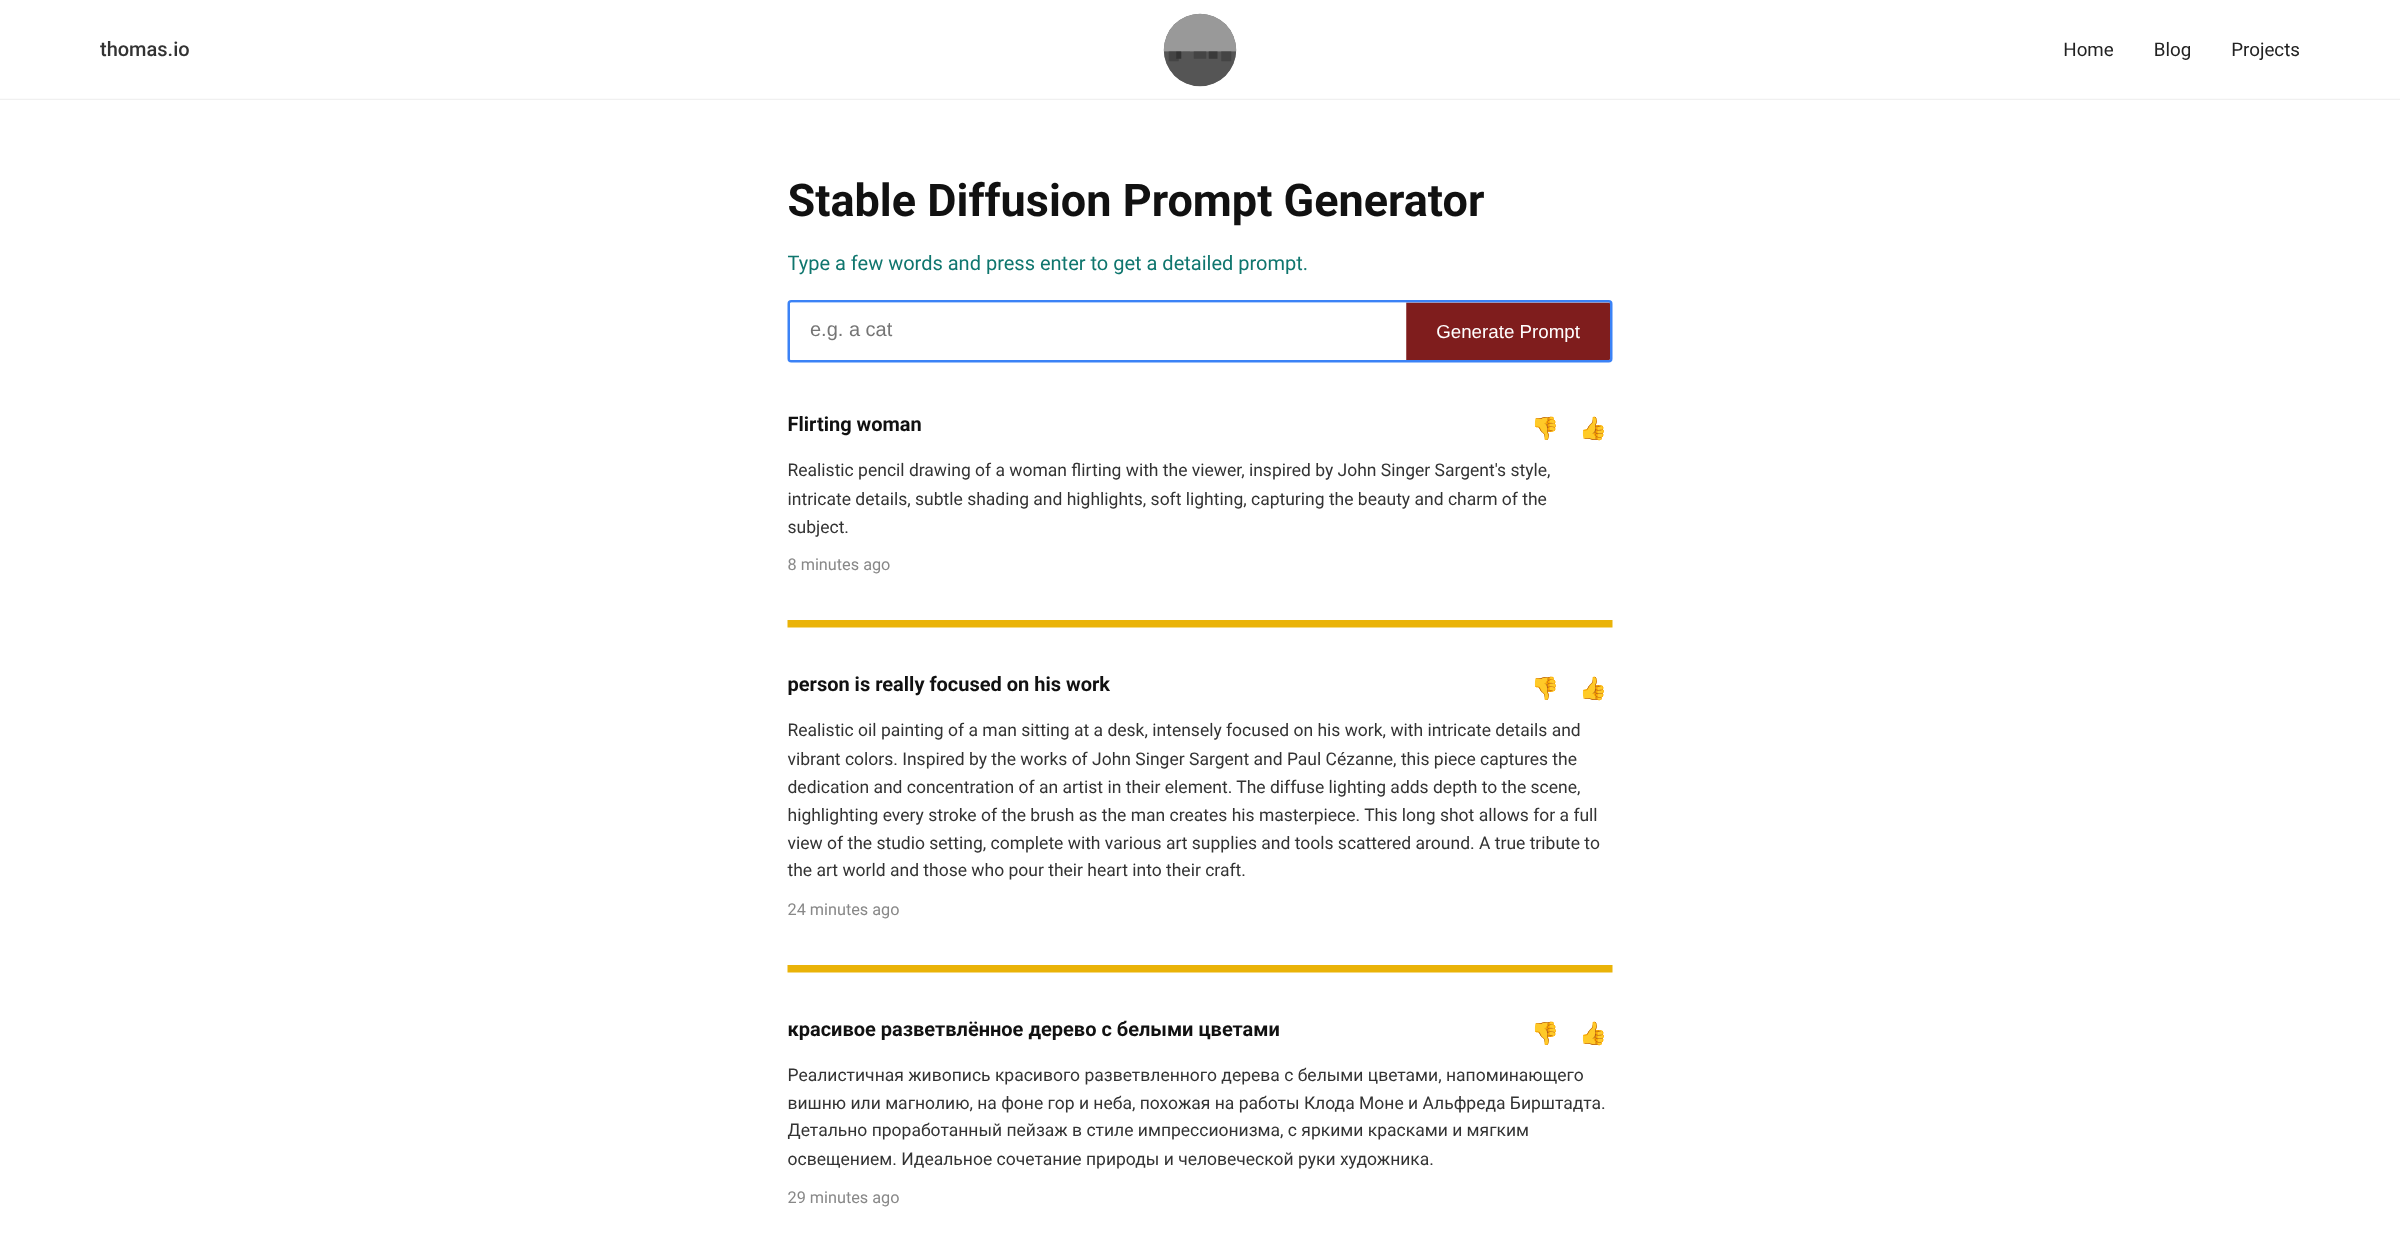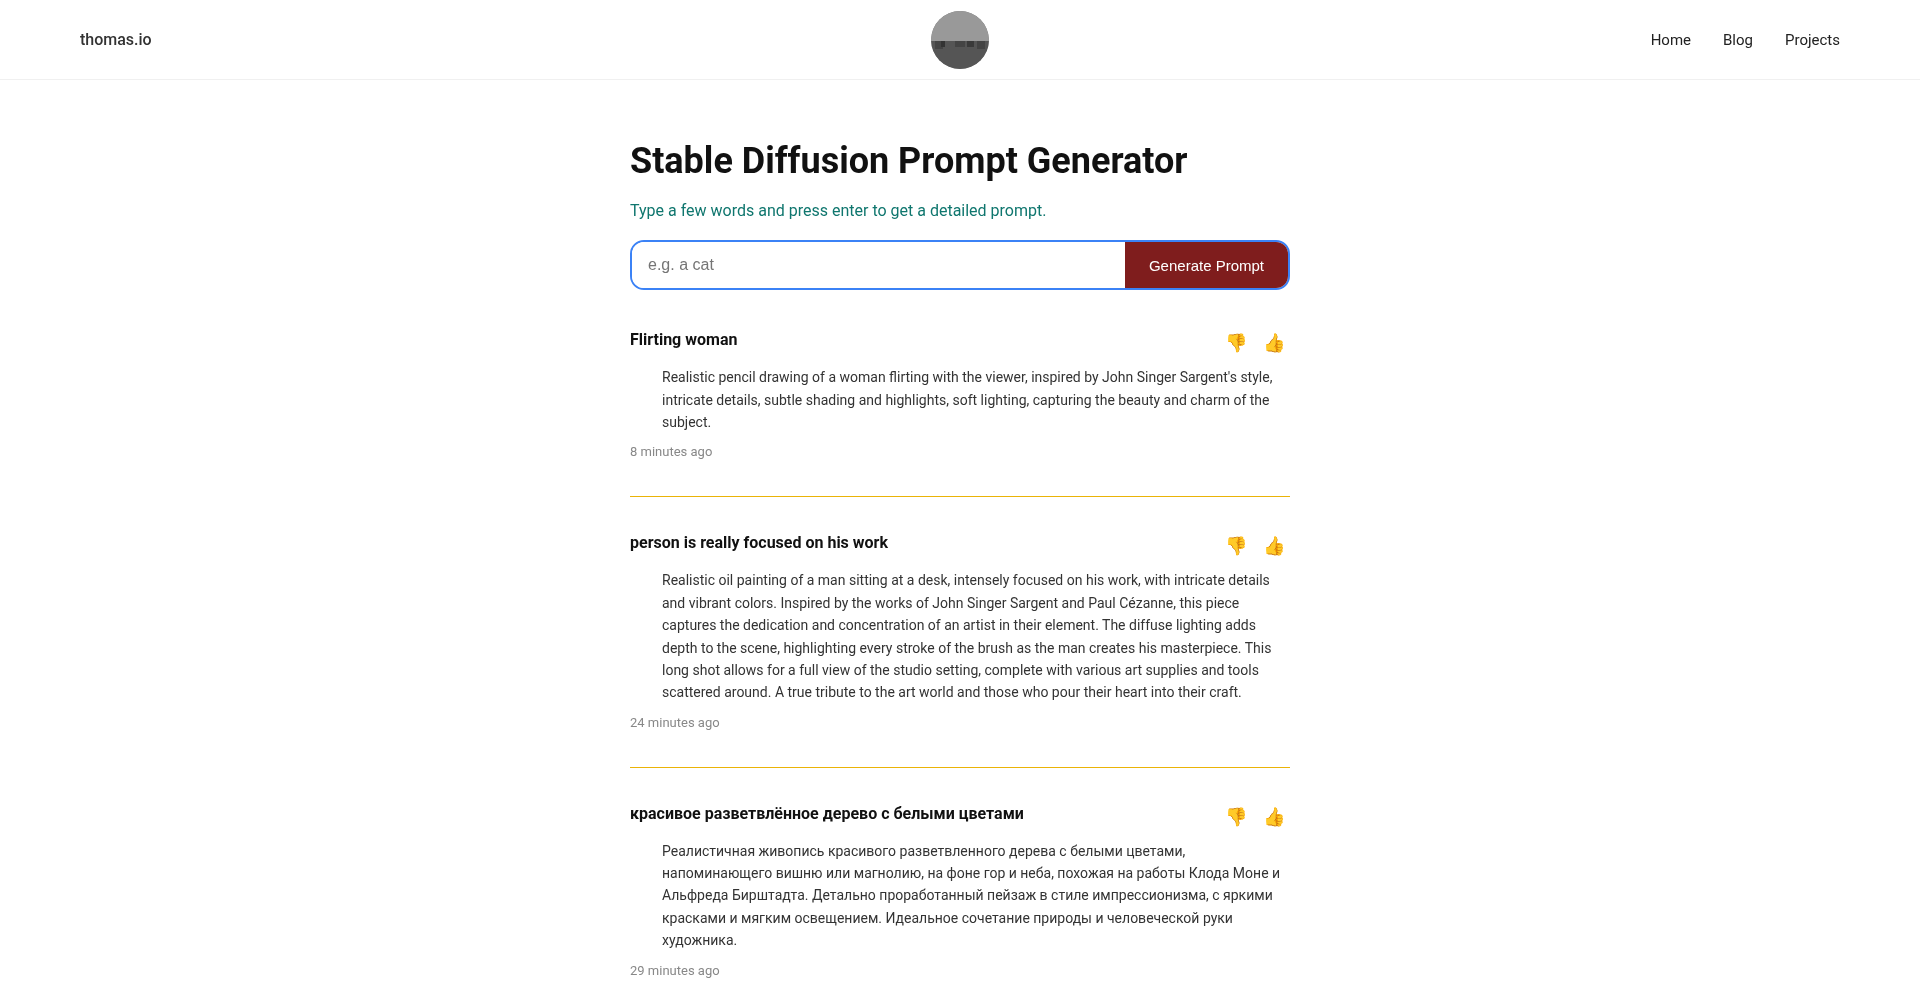--- a/index.html
+++ b/index.html
@@ -90,21 +90,21 @@
       color: #0f766e;
       margin-bottom: 20px;
     }
 
     
     .prompt-form {
       display: flex;
       width: 100%;
       margin-bottom: 40px;
       border: 2px solid #3b82f6;
-      border-radius: 14px;
+      border-radius: 3px;
       overflow: hidden;
     }
 
     .prompt-input {
       flex: 1;
       border: none;
       outline: none;
       padding: 14px 16px;
       font-size: 16px;
       color: #666;
@@ -119,21 +119,21 @@
       font-size: 15px;
       font-weight: 500;
       cursor: pointer;
       white-space: nowrap;
     }
 
     
     .prompt-card {
       margin-bottom: 36px;
       padding-bottom: 36px;
-      border-bottom: 1px solid #eab308;
+      border-bottom: 6px solid #eab308;
     }
 
     .prompt-card:last-child {
       border-bottom: none;
     }
 
     .card-header {
       display: flex;
       justify-content: space-between;
       align-items: flex-start;
@@ -170,21 +170,20 @@
 
     .thumb-up {
       color: #38a169;
     }
 
     .card-body {
       font-size: 14px;
       color: #333;
       line-height: 1.6;
       margin-bottom: 8px;
-      margin-left: 32px;
     }
 
     .card-timestamp {
       font-size: 13px;
       color: #888;
     }
   </style>
 </head>
 <body>
 

